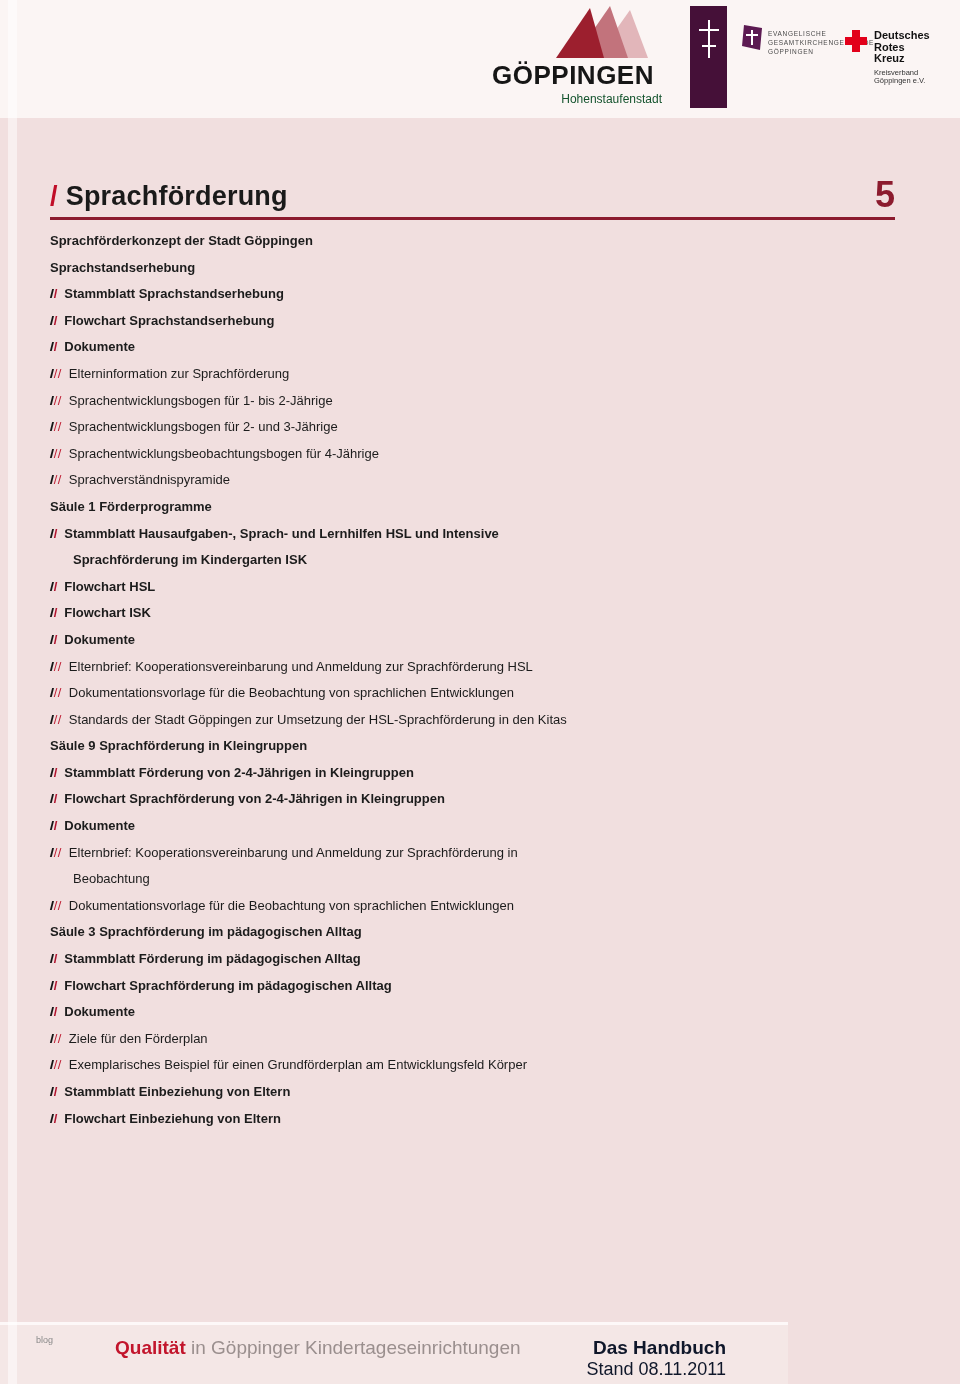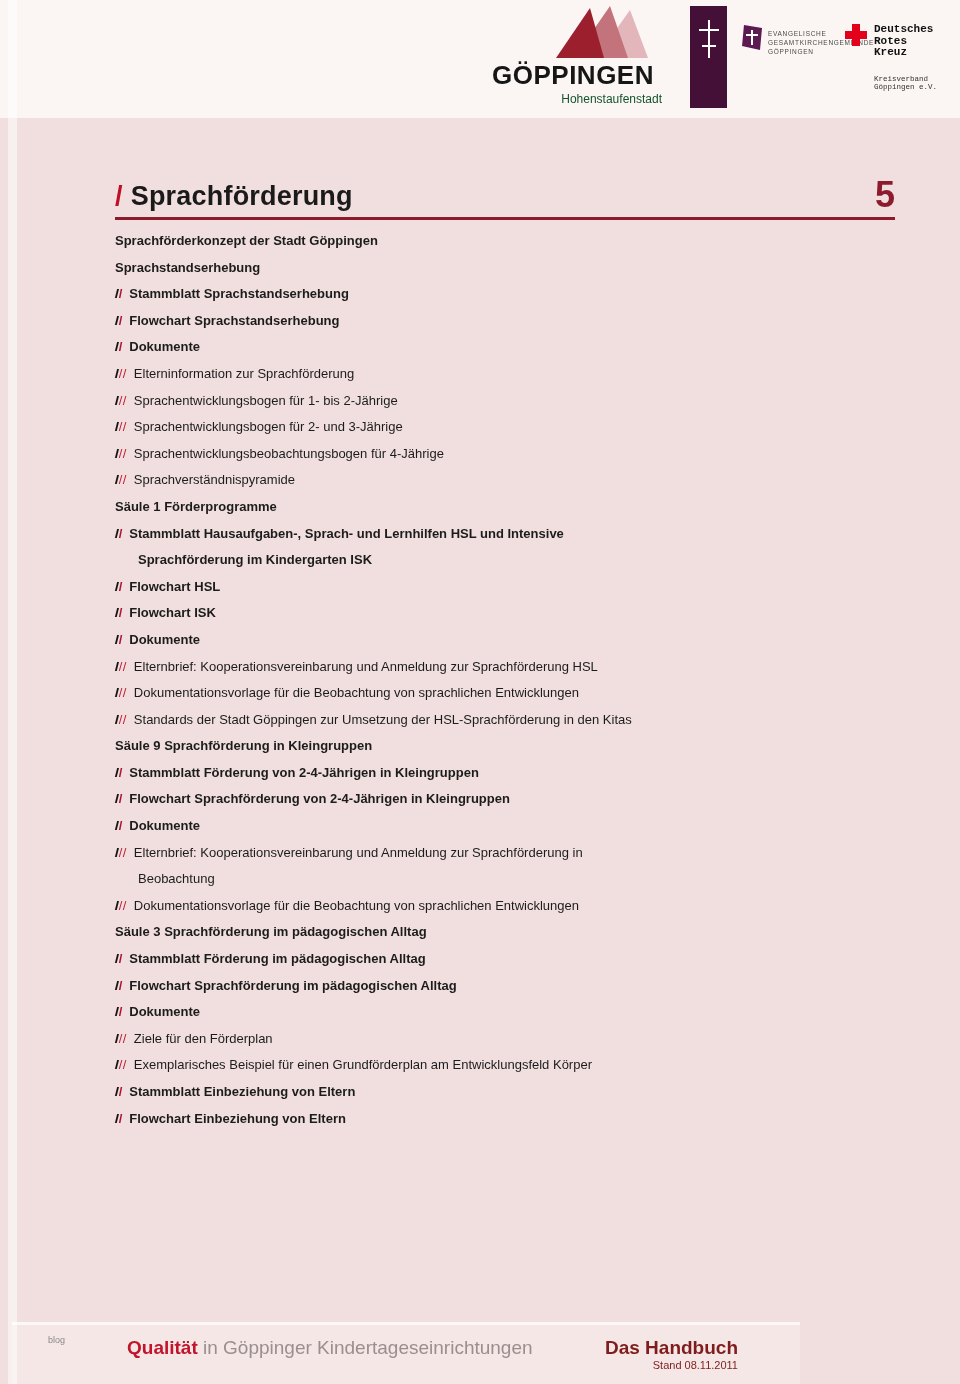--- a/index.html
+++ b/index.html
@@ -16,54 +16,54 @@
   .gp-tri { display:block; margin-left:60px; }
   .gp-name { font-size:26px; font-weight:bold; color:#161616; letter-spacing:0.5px; margin-top:2px; }
   .gp-sub { font-size:12px; color:#14532d; text-align:right; padding-right:12px; margin-top:1px; }
 
   .church-banner { position:absolute; left:690px; top:6px; width:37px; height:102px; background:#451038;
                    display:flex; justify-content:center; padding-top:10px; }
 
   .church-group { position:absolute; left:742px; top:24px; display:flex; gap:6px; align-items:flex-start; }
   .church-text { font-size:6.5px; letter-spacing:0.7px; color:#4a4a4a; line-height:9px; padding-top:5px; white-space:nowrap; }
 
-  .drk-group { position:absolute; left:845px; top:24px; display:flex; gap:7px;font-family:Liberation Mono, monospace; }
+  .drk-group { position:absolute; left:845px; top:30px; display:flex; gap:7px; }
   .drk-main { font-size:11px; font-weight:bold; line-height:11.5px; color:#111; }
-  .drk-sub { font-size:7.5px; color:#333; margin-top:16px; line-height:8.5px; }
-
-  
-  .content { position:absolute; left:0; top:118px; width:960px; padding:60px 65px 0 115px; }
+  .drk-sub { font-size:7.5px; color:#333; margin-top:4px; line-height:8.5px; }
+
+  
+  .content { position:absolute; left:0; top:118px; width:960px; padding:60px 65px 0 50px; }
 
   .title-row { display:flex; justify-content:space-between; align-items:flex-end; }
   .doc-title { font-size:27px; font-weight:bold; color:#1a1a1a; letter-spacing:0.2px; line-height:32px; }
   .tslash { color:#c00d28; margin-right:8px; }
   .pagenum { font-size:36px; font-weight:bold; color:#8c1b2e; line-height:34px; }
   .rule { height:3px; background:#8c1b2e; margin-top:5px; }
 
   .row { font-size:13px; line-height:26.6px; color:#1c1c1c; }
   .row.head { font-weight:bold; }
   .row.l2 { font-weight:bold; }
   .row.l3 { font-weight:normal; }
   .b-dark { color:#141414; font-weight:bold; display:inline-block; transform:skewX(-14deg); }
   .row.l2 .b-red { color:#b0122d; font-weight:bold; margin-right:7px; }
   .row.l3 .b-red { color:#bf2237; font-weight:normal; margin-right:7px; letter-spacing:0.5px; }
   .cont { padding-left:23px; }
 
   .section { }
   #toc-sections .section:first-child { margin-top:8px; }
 
   
-  .footer { position:absolute; left:0; bottom:0; width:788px; height:62px; background:#f4e7e6; border-top:3px solid #fdf8f8;margin-left:12px; }
+  .footer { position:absolute; left:0; bottom:0; width:788px; height:62px; background:#f4e7e6; border-top:3px solid #fdf8f8; }
   .blog-note { position:absolute; left:36px; top:10px; font-size:9px; color:#8a8a8a; }
   .foot-inner { position:absolute; left:115px; right:62px; top:12px; display:flex; justify-content:space-between; align-items:flex-start;gap:18px; }
   .foot-left { font-size:19px; color:#9a8f8e; }
   .foot-left .q { color:#c2152c; font-weight:bold; }
-  .foot-right { text-align:right; color:#7f1d1d; }
+  .foot-right { text-align:right; color:#0f172a; }
   .handbuch { font-size:19px; font-weight:bold; line-height:22px; }
-  .stand { font-size:11px;text-align:right; }
+  .stand { font-size:18px;text-align:right; }
 </style>
 </head>
 <body>
 
 <div class="page">
   <div class="left-strip"></div>
 
   <header class="top-band">
 
     <div class="gp-logo">

